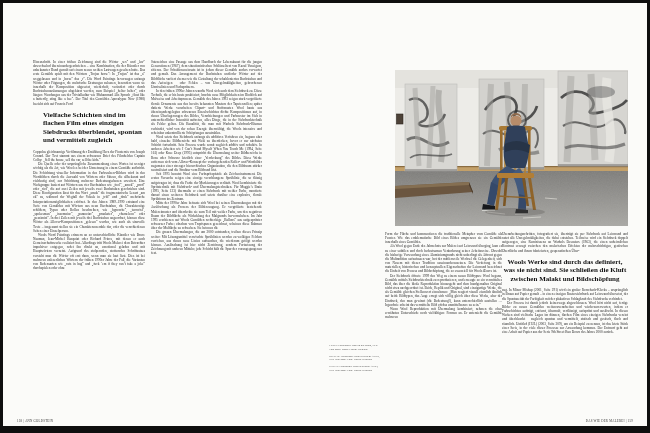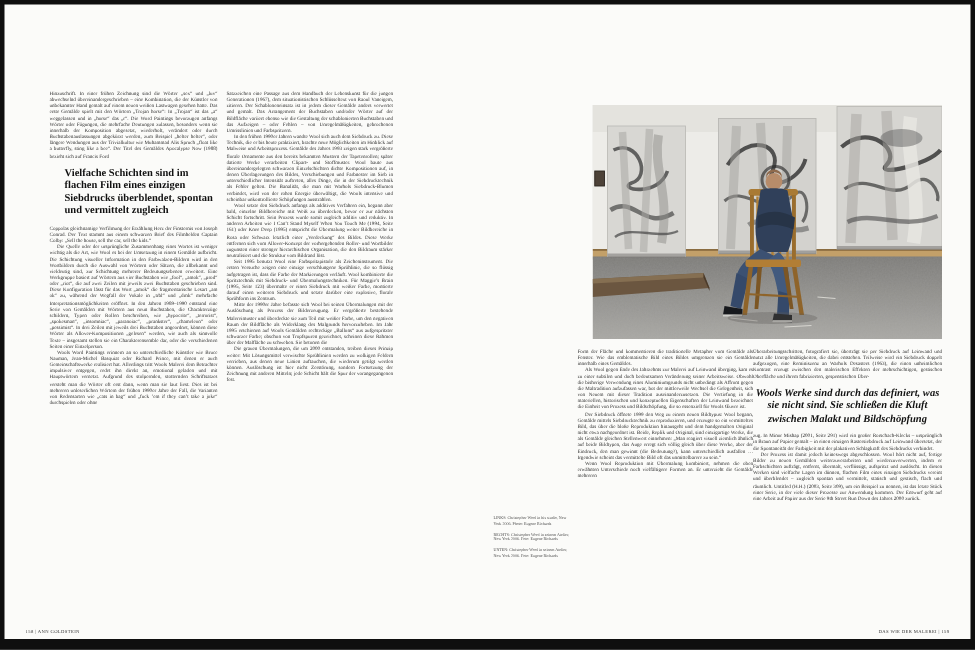--- a/index.html
+++ b/index.html
@@ -10,21 +10,21 @@
   .col{position:absolute;overflow:hidden;text-align:justify;
        font-size:3.4px;line-height:4.15px;color:#2a2a2a;letter-spacing:0.01px;}
   .col p{margin:0;text-indent:5px;}
   .col p:first-child{text-indent:0;}
   .col-l1{left:30px;top:57px;width:112px;height:349px;}
   .col-l2{left:148px;top:57px;width:111px;height:349px;}
   .col-r1{left:382px;top:229px;width:117px;height:176px;}
   .col-r2{left:499px;top:229px;width:126px;height:176px;}
   .pullquote{font-weight:bold;font-size:7px;line-height:8.5px;color:#111;
              text-align:left;margin:5px 2px 5px 10px;text-indent:0;}
-  .pullquote.centered{text-align:center;margin:5px 0 5px 0;font-style:italic;}
+  .pullquote.centered{text-align:center;margin:5px 0 5px 0;}
   .paras{display:block;}
   
   .captions{position:absolute;left:326px;top:341px;width:52px;
             font-size:2.7px;line-height:3.5px;color:#4c4c4c;text-align:left;}
   .captions p{margin:0 0 3.5px 0;}
   
   .footer{position:absolute;font-size:3.1px;letter-spacing:0.25px;color:#3a3a3a;}
   .footer-left{left:14px;top:416px;}
   .footer-right{right:14px;top:416px;text-align:right;}
   

